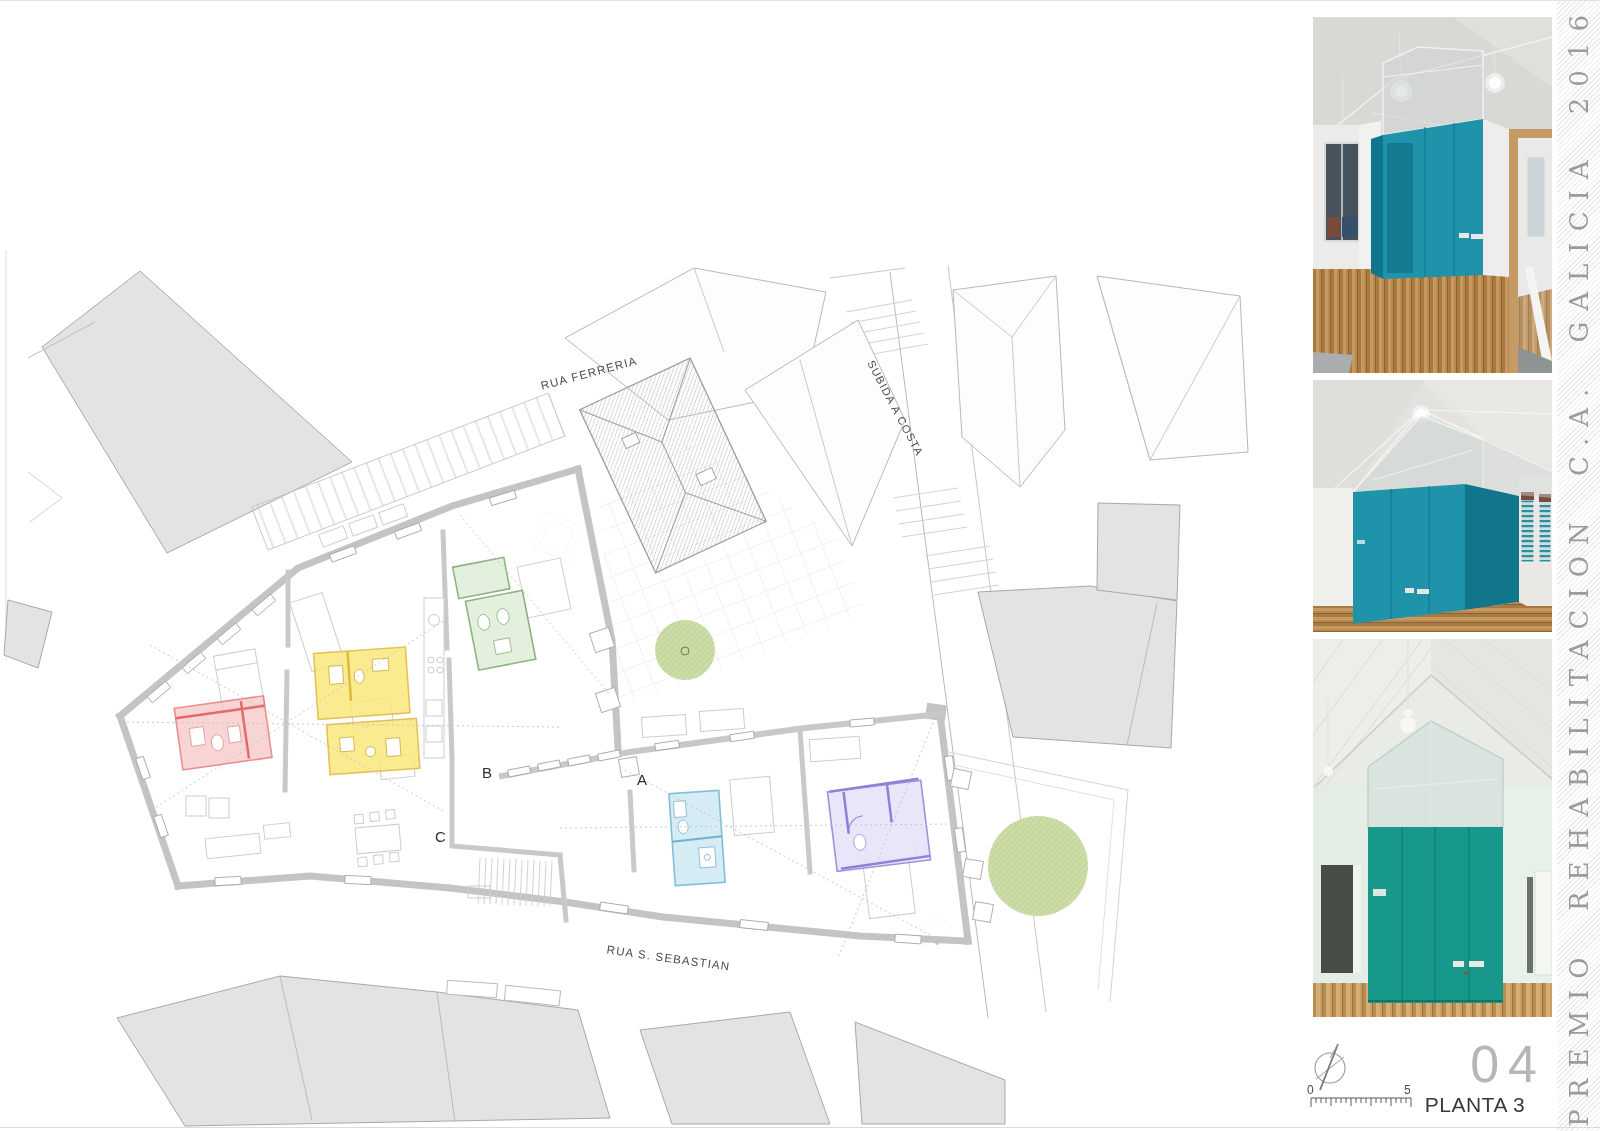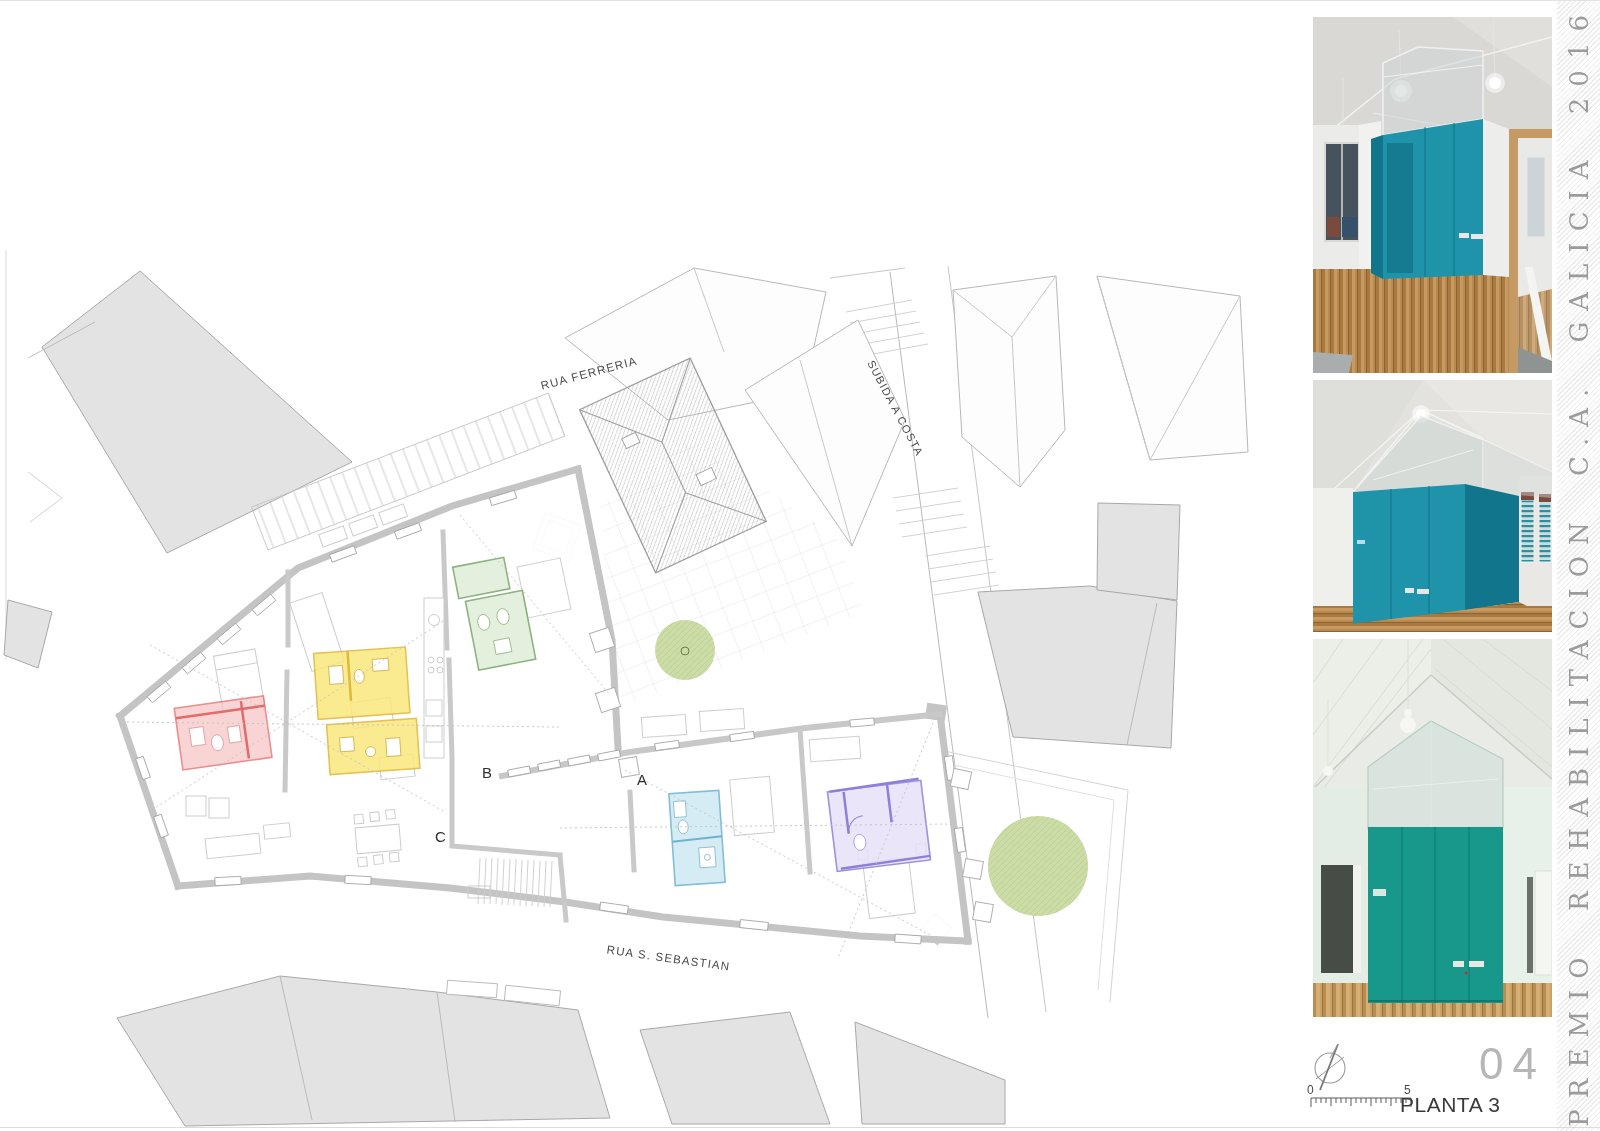--- a/index.html
+++ b/index.html
@@ -12,23 +12,23 @@
   #photo-2{top:380px;height:252px;}
   #photo-3{top:639px;height:378px;}
   #title-strip{position:absolute;left:1557px;top:0;width:43px;height:1131px;z-index:2;
     background:repeating-linear-gradient(135deg,#ffffff 0px,#ffffff 2.5px,#ebebeb 2.5px,#ebebeb 3.6px);
     display:flex;align-items:center;justify-content:center;}
   #title-strip .vtext{writing-mode:vertical-rl;transform:rotate(180deg);white-space:nowrap;
     font-family:"DejaVu Serif","Liberation Serif",serif;font-size:26px;color:#9b9b9b;
     letter-spacing:11px;word-spacing:16px;}
   #footer-left{position:absolute;left:1294px;top:1038px;width:132px;height:84px;z-index:3;}
   #sheet-number{position:absolute;left:1420px;top:1038px;width:126px;height:52px;z-index:3;
-    text-align:right;font-size:44px;color:#b6b6b6;letter-spacing:9px;line-height:52px;}
+    text-align:right;font-size:52px;color:#b6b6b6;letter-spacing:9px;line-height:52px;}
   #sheet-title{position:absolute;left:1400px;top:1093px;width:150px;height:24px;z-index:3;
-    text-align:left;font-size:21px;color:#3a3a3a;letter-spacing:0.5px;}
+    text-align:center;font-size:21px;color:#3a3a3a;letter-spacing:0.5px;}
   .edge{position:absolute;left:0;width:1600px;height:1px;background:#e3e3e3;z-index:4;}
 </style>
 </head>
 <body>
 
 <div id="board">
 
   <div class="edge" style="top:0;"></div>
   <div class="edge" style="top:1127px;background:#dcdcdc;"></div>
 

